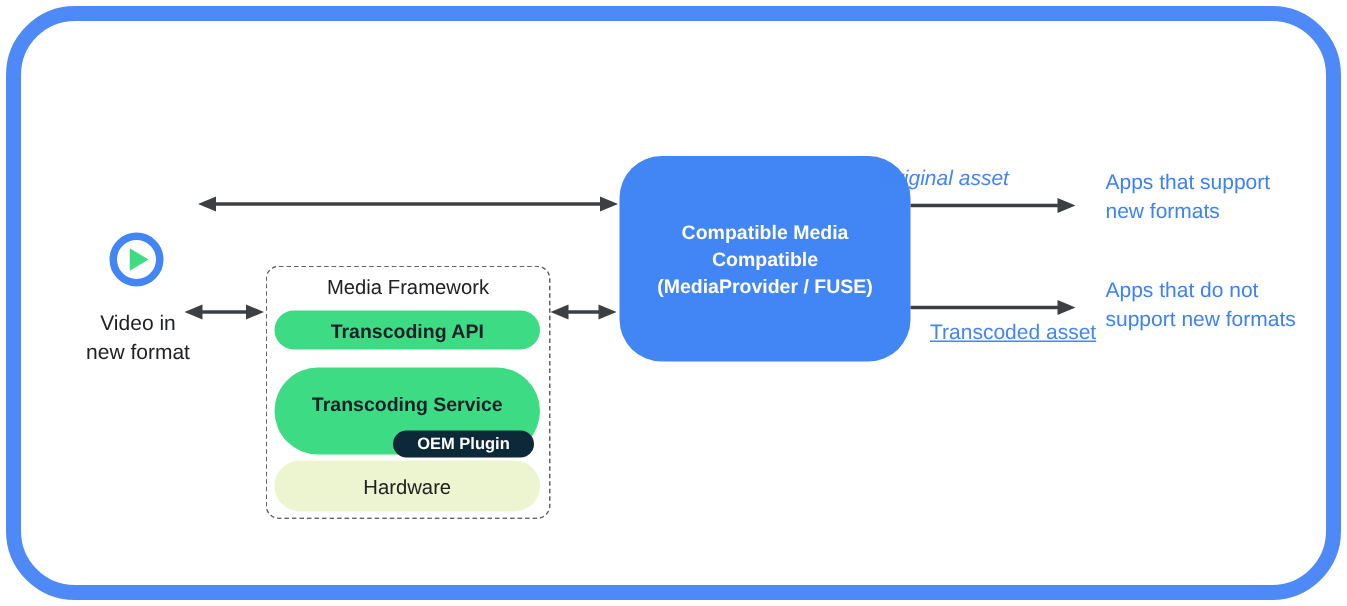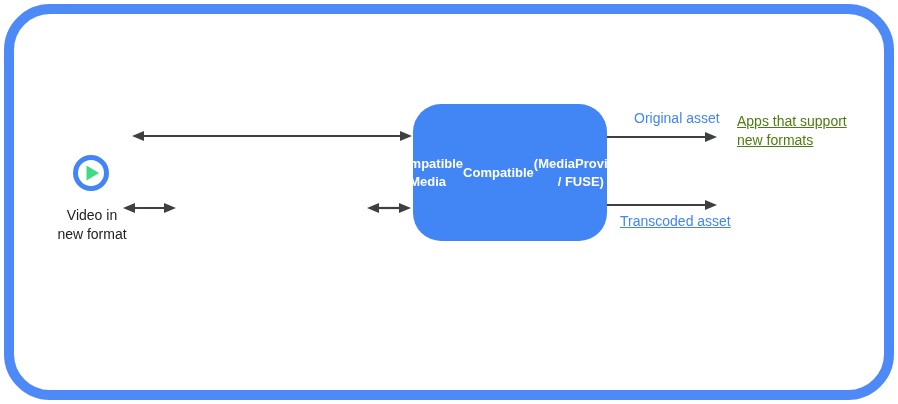--- a/index.html
+++ b/index.html
@@ -25,28 +25,28 @@
   .pill-service{left:5px;top:67px;width:177px;height:58px;border-radius:29px;background:#3ddc84;
                 font-size:13px;font-weight:bold;color:#172027;align-items:flex-start;}
   .pill-service .service-text{margin-top:17px;}
   .pill-oem{left:84px;top:109px;width:94px;height:18px;border-radius:9px;background:#0d2838;
             font-size:11px;font-weight:bold;color:#ffffff;}
   .pill-hw{left:5px;top:129px;width:177px;height:34px;border-radius:17px;background:#edf5d0;
            font-size:13.5px;color:#202124;}
 
   
   .transcoder{position:absolute;left:413px;top:104px;width:194px;height:137px;border-radius:28px;
-              background:#4285f4;display:flex;flex-direction:row;align-items:center;justify-content:center;
+              background:#4285f4;display:flex;flex-direction:column;align-items:center;justify-content:center;
               color:#ffffff;font-weight:bold;font-size:13px;line-height:18px;text-align:center;}
 
   
   .flow-label{position:absolute;font-size:14px;color:#4285f4;white-space:nowrap;}
-  .lbl-original{left:634px;top:110px;}
+  .lbl-original{left:587px;top:110px;font-style:italic;}
   .lbl-transcoded{left:620px;top:213px;text-decoration:underline;}
-  .target-label{position:absolute;font-size:14px;line-height:19px;color:#4d7c0f;text-decoration:underline;}
+  .target-label{position:absolute;font-size:14px;line-height:19px;color:#3b82f6;}
   .tgt-support{left:737px;top:112px;width:135px;}
   .tgt-nosupport{left:737px;top:184px;width:145px;}
 
   .arrow{stroke:#3c4043;stroke-width:2.2;}
   .head{fill:#3c4043;stroke:none;}
 </style>
 </head>
 <body>
 
 <div class="canvas">
@@ -83,24 +83,40 @@
       <path class="head" d="M717,205 L705,200 L705,210 Z"></path>
     </g>
   </svg>
 
   <svg class="play-icon" viewBox="0 0 38 38">
     <circle cx="19" cy="19" r="15.5" fill="#ffffff" stroke="#4285f4" stroke-width="5"></circle>
     <path d="M14.5,11.5 L27,19 L14.5,26.5 Z" fill="#3ddc84"></path>
   </svg>
   <div class="source-label">Video in new format</div>
 
+  <div class="mf-box">
+    <div class="mf-title">Media Framework</div>
+    <div class="pill pill-api">
+      <span>Transcoding API</span>
+    </div>
+    <div class="pill pill-service">
+      <span class="service-text">Transcoding Service</span>
+    </div>
+    <div class="pill pill-oem">
+      <span>OEM Plugin</span>
+    </div>
+    <div class="pill pill-hw">
+      <span>Hardware</span>
+    </div>
+  </div>
 
   <div class="transcoder">
     <div>Compatible Media</div>
     <div>Compatible</div>
     <div>(MediaProvider / FUSE)</div>
   </div>
 
   <div class="flow-label lbl-original">Original asset</div>
   <div class="target-label tgt-support">Apps that support new formats</div>
   <div class="flow-label lbl-transcoded">Transcoded asset</div>
+  <div class="target-label tgt-nosupport">Apps that do not support new formats</div>
 
 </div>
 
 </body></html>

